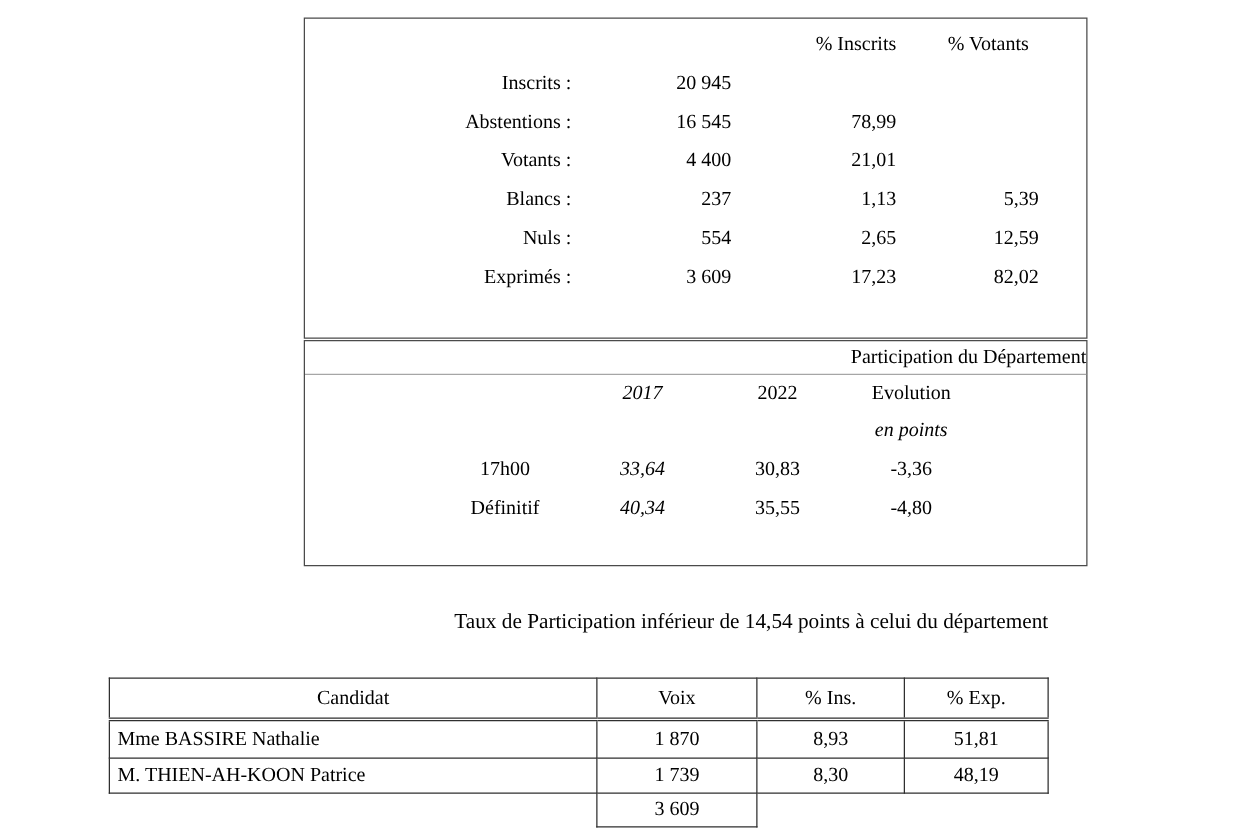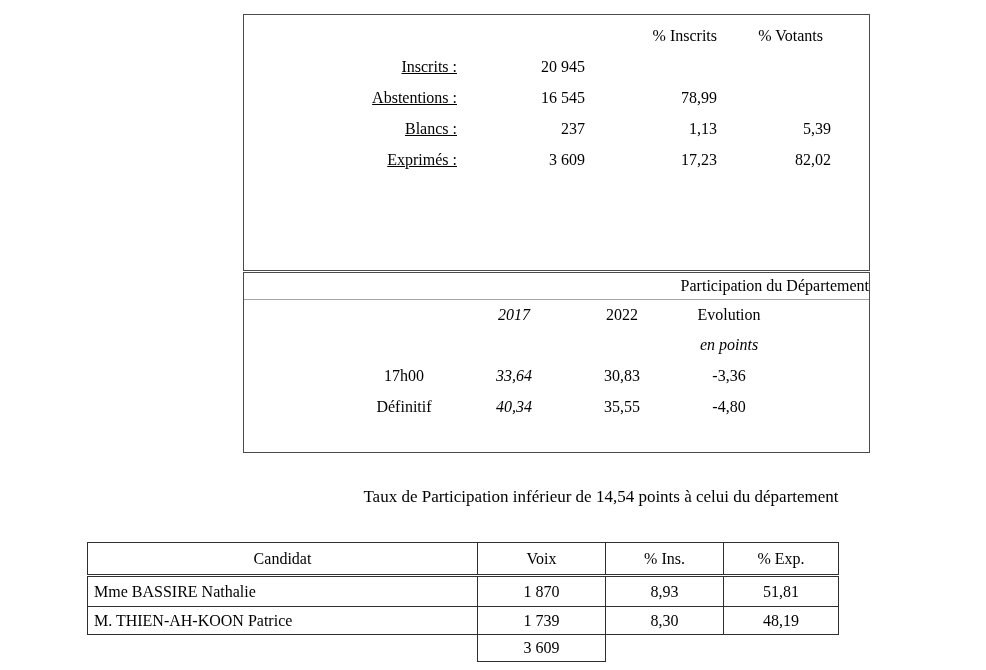--- a/index.html
+++ b/index.html
@@ -13,21 +13,21 @@
   
   .t1{
     position:absolute;left:243px;top:14px;
     width:627px;height:257px;
     border:1px solid #4a4a4a;
     box-sizing:border-box;
     padding-top:5px;
   }
   .t1-row{position:relative;height:31px;}
   .t1-row span{position:absolute;top:50%;transform:translateY(-50%);white-space:nowrap;text-align:center;}
-  .t1 .c1{right:412px;text-decoration:underline;}
+  .t1 .c1{right:412px;}
   .t1 .c2{right:284px;}
   .t1 .c3{right:152px;}
   .t1 .c4{right:38px;}
   .t1 .h4{right:46px;}
   
   .t2{
     position:absolute;left:243px;top:272px;
     width:627px;height:181px;
     border:1px solid #4a4a4a;
     box-sizing:border-box;
@@ -75,24 +75,36 @@
     <span class="c3"></span>
     <span class="c4"></span>
   </div>
   <div class="t1-row">
     <span class="c1">Abstentions :</span>
     <span class="c2">16 545</span>
     <span class="c3">78,99</span>
     <span class="c4"></span>
   </div>
   <div class="t1-row">
+    <span class="c1">Votants :</span>
+    <span class="c2">4 400</span>
+    <span class="c3">21,01</span>
+    <span class="c4"></span>
+  </div>
+  <div class="t1-row">
     <span class="c1">Blancs :</span>
     <span class="c2">237</span>
     <span class="c3">1,13</span>
     <span class="c4">5,39</span>
+  </div>
+  <div class="t1-row">
+    <span class="c1">Nuls :</span>
+    <span class="c2">554</span>
+    <span class="c3">2,65</span>
+    <span class="c4">12,59</span>
   </div>
   <div class="t1-row">
     <span class="c1">Exprimés :</span>
     <span class="c2">3 609</span>
     <span class="c3">17,23</span>
     <span class="c4">82,02</span>
   </div>
 </div>
 
 <div class="t2">

